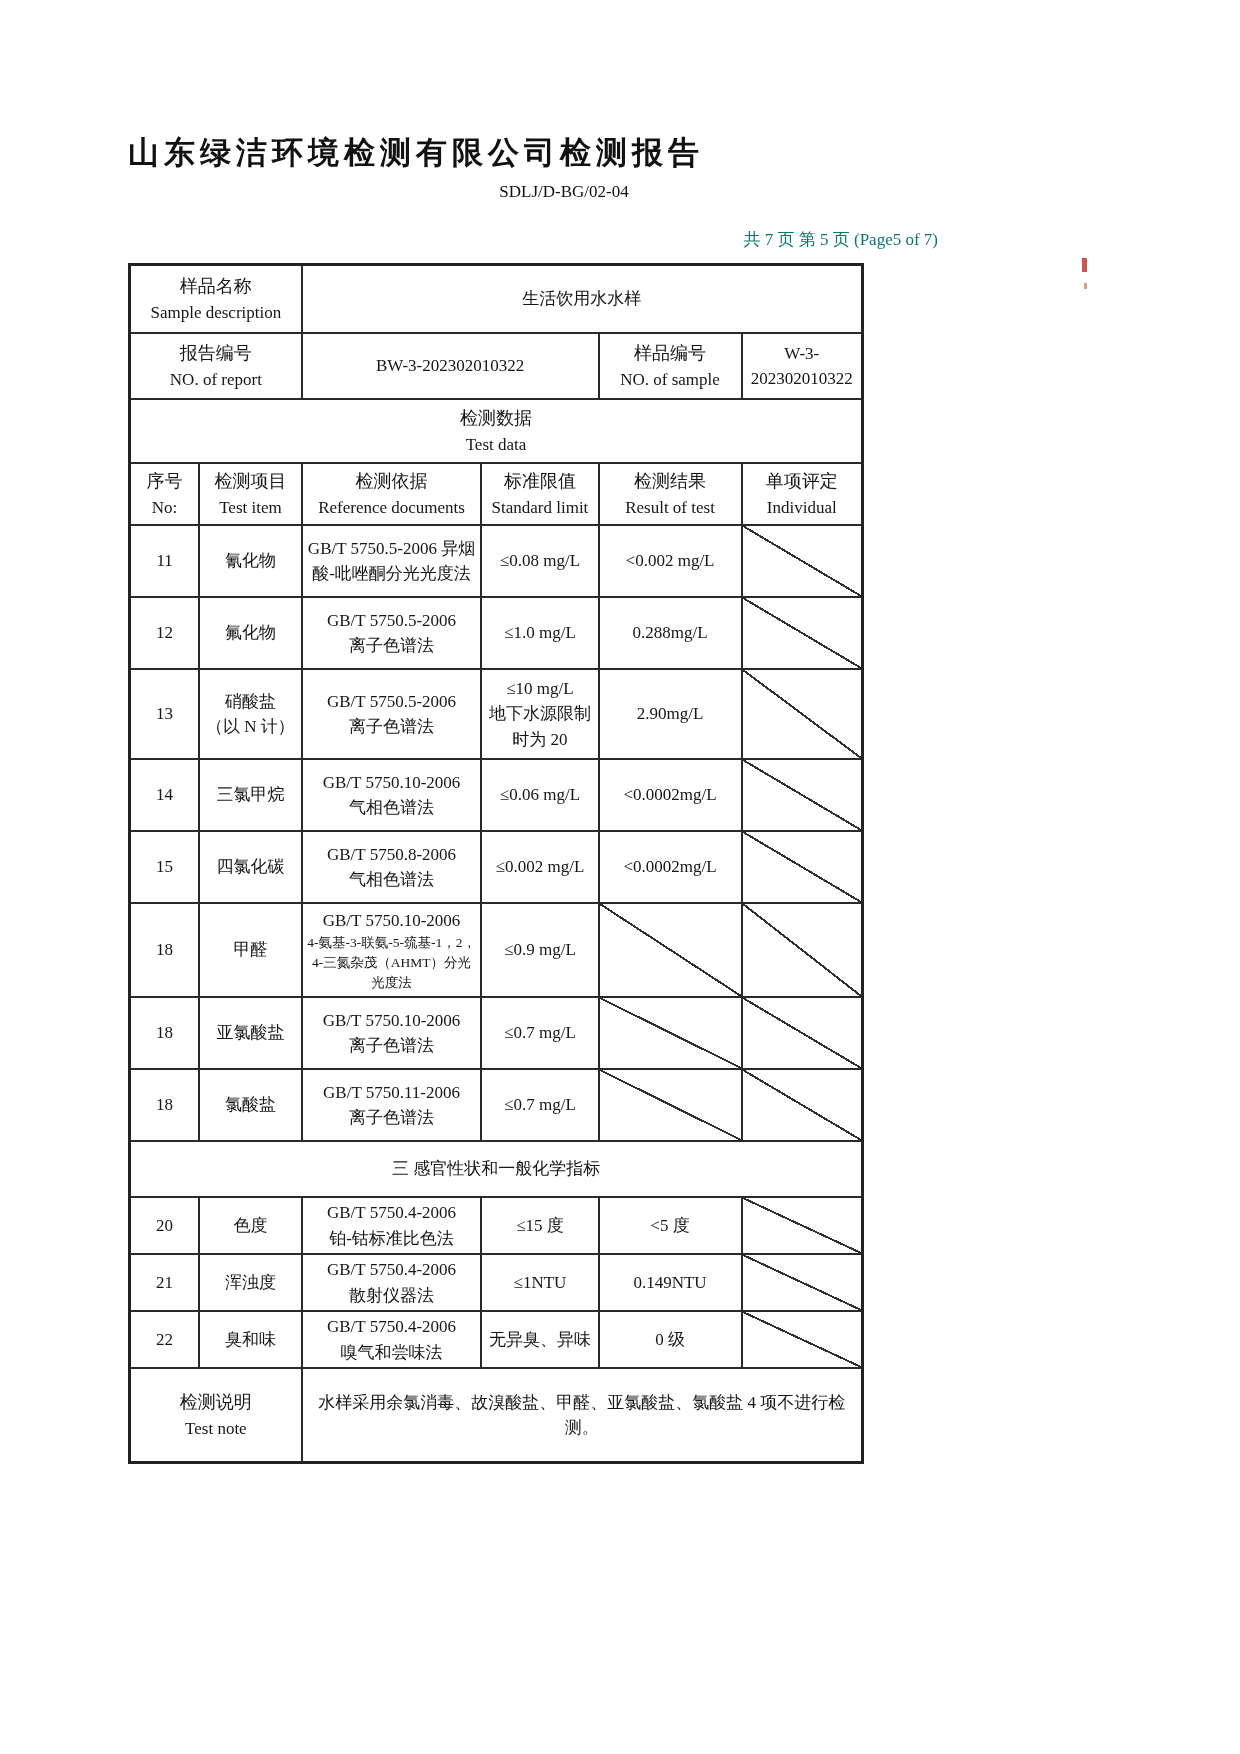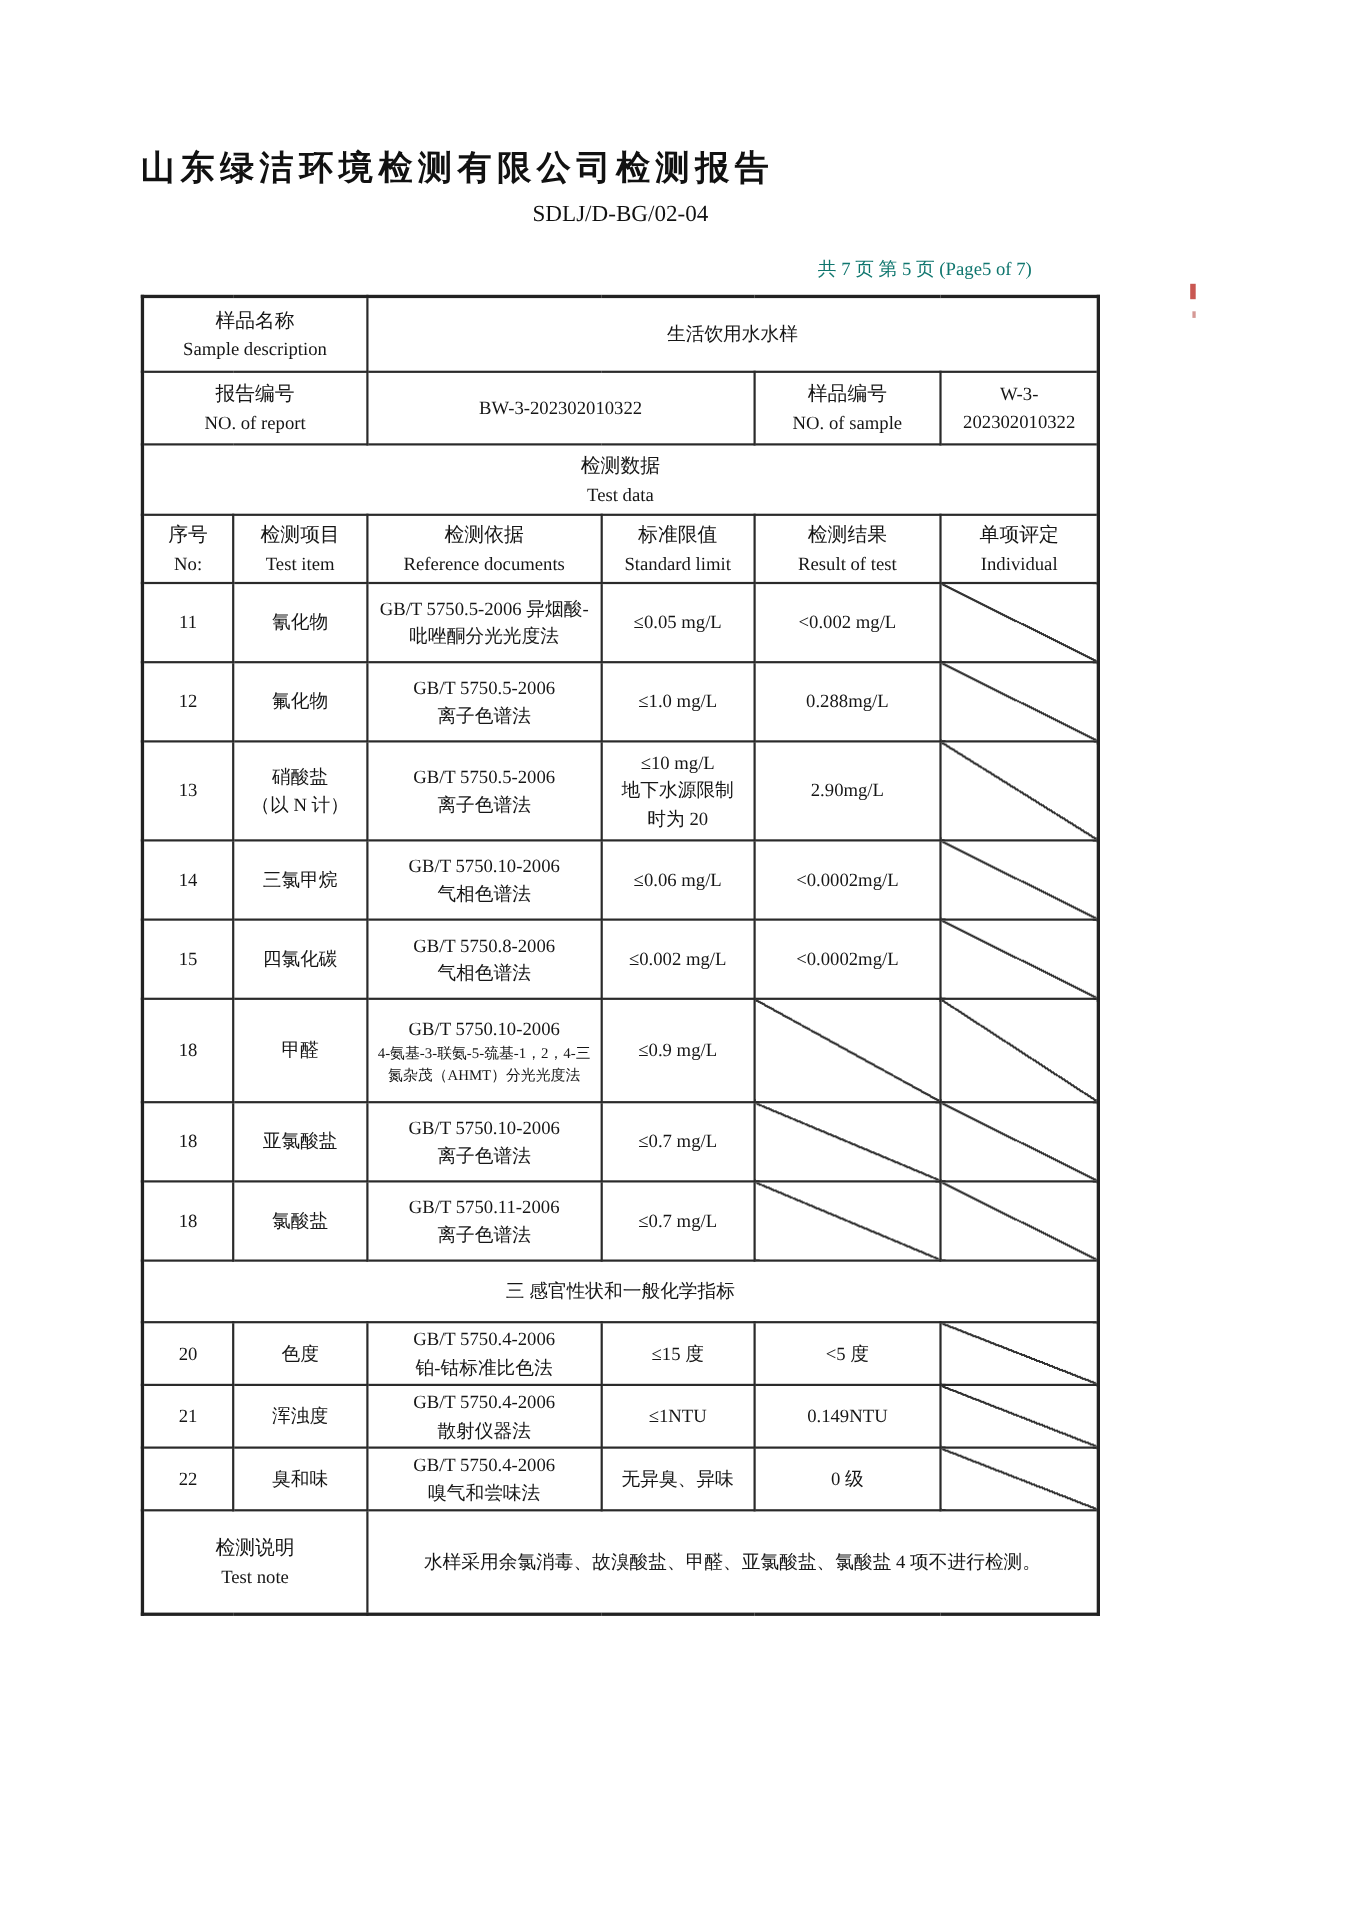--- a/index.html
+++ b/index.html
@@ -25,34 +25,34 @@
   }
   .title-en{
     text-align:center;
     font-size:21px;
     font-weight:bold;
     margin-top:14px;
     color:#111;
   }
   .doc-code{
     text-align:center;
-    font-size:21px;
+    font-size:17px;
     margin-top:8px;
     color:#111;
   }
   .page-info{
     text-align:right;
     font-size:17px;
     margin-top:26px;
     padding-right:62px;
     color:#0f766e;
   }
   table.report{
     margin-top:12px;
-    width:872px;
+    width:736px;
     border-collapse:collapse;
     table-layout:fixed;
     border:3px solid #222;
   }
   table.report td{
     border:2px solid #2a2a2a;
     text-align:center;
     vertical-align:middle;
     padding:2px 4px;
     font-size:17px;
@@ -170,21 +170,21 @@
       <td>
         <div class="cn">单项评定</div>
         <div class="en">Individual</div>
       </td>
     </tr>
 
     <tr class="h70">
       <td>11</td>
       <td class="cn">氰化物</td>
       <td class="preline">GB/T 5750.5-2006 异烟酸-吡唑酮分光光度法</td>
-      <td class="preline">≤0.05 mg/L</td>
+      <td class="preline">≤0.08 mg/L</td>
       <td>&lt;0.002 mg/L</td>
       <td class="diag"></td>
     </tr>
 
     <tr class="h70">
       <td>12</td>
       <td class="cn">氟化物</td>
       <td class="preline">GB/T 5750.5-2006
 离子色谱法</td>
       <td class="preline">≤1.0 mg/L</td>

